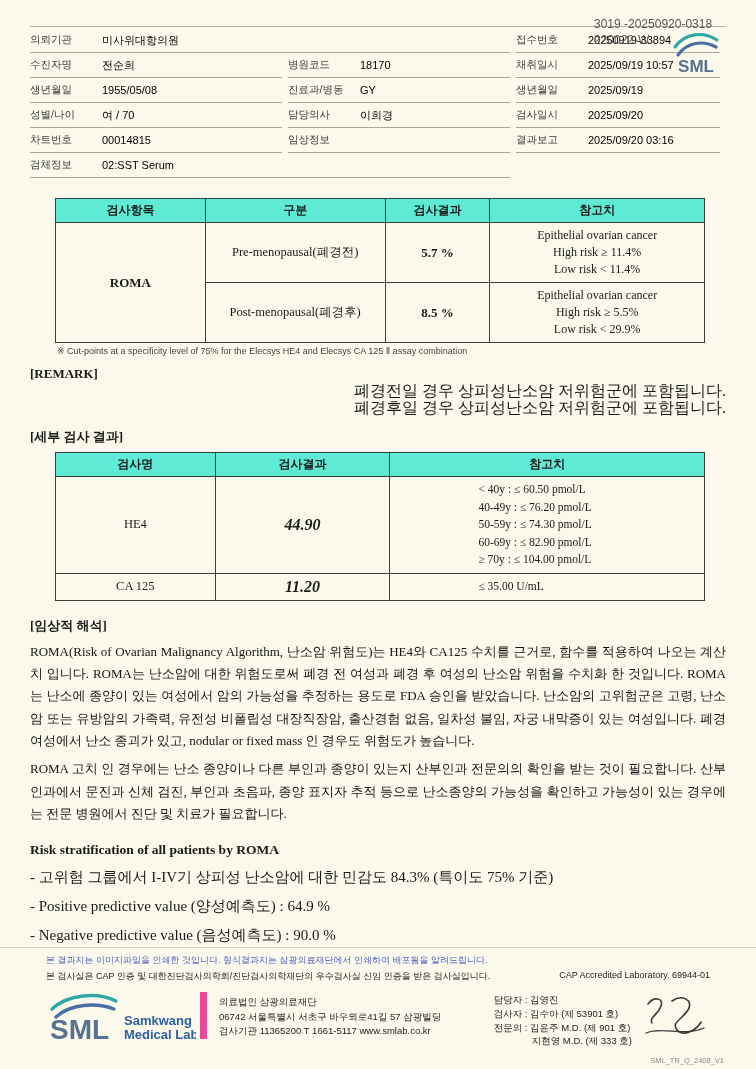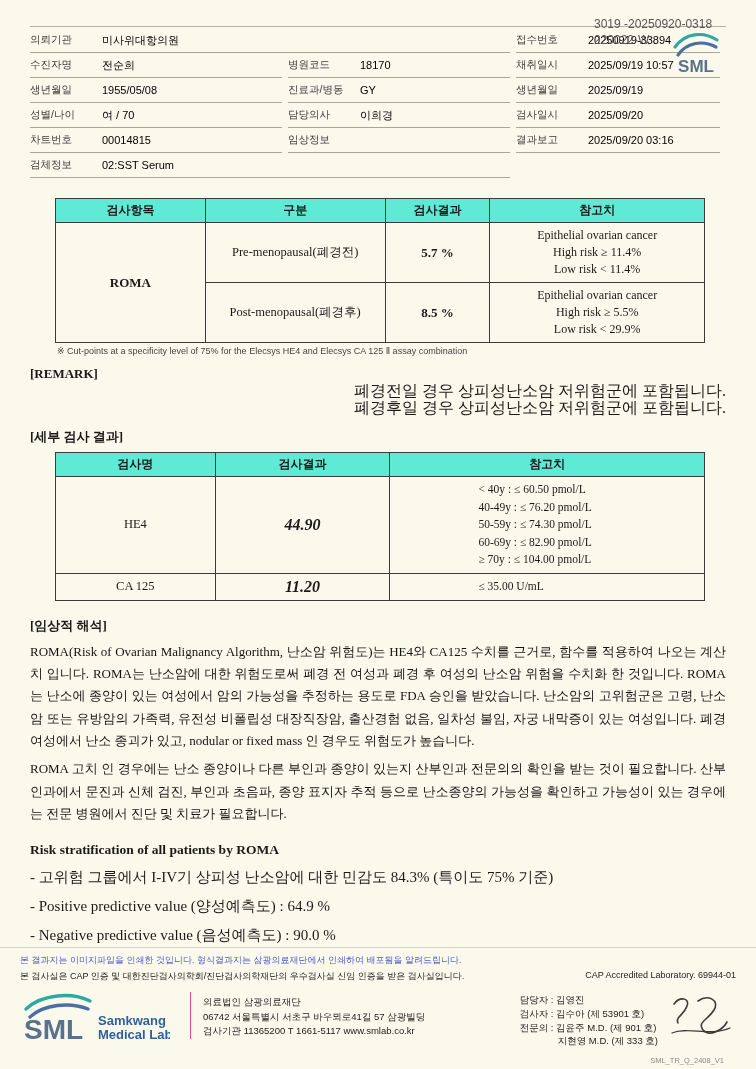--- a/index.html
+++ b/index.html
@@ -63,29 +63,29 @@
   .detail-title { margin-top:12px; }
   .clinical-title { margin-top:16px; }
   .clinical-p {
     margin-top:6px; font-size:13px; line-height:1.72; text-align:justify; color:#141414;
   }
   .risk-title { margin-top:17px; font-size:13.5px; }
   .risk-item { font-size:15px; margin-top:10px; }
   
   footer {
     position:absolute; left:0; right:0; bottom:0; height:122px;
-    padding:6px 20px 0; border-top:1px solid #d6d4c6;
+    padding:6px 46px 0; border-top:1px solid #d6d4c6;
     font-family:"Liberation Sans","DejaVu Sans",sans-serif;
   }
   .notice-blue { font-size:9px; color:#4a5bc4; margin-bottom:3px; }
   .notice-row { display:flex; justify-content:space-between; }
   .notice-black { font-size:9px; color:#222; }
   .cap-text { font-size:9px; color:#222; }
   .footer-main { display:flex; align-items:flex-start; margin-top:9px; }
-  .org-block { border-left:1px solid #ec4899; padding-left:12px; margin-left:20px; padding-top:3px; }
+  .org-block { border-left:7px solid #ec4899; padding-left:12px; margin-left:4px; padding-top:3px; }
   .org-line { font-size:9.5px; color:#222; line-height:1.55; }
   .staff-block { margin-left:auto; margin-right:2px; padding-top:1px; }
   .staff-line { font-size:9.5px; color:#222; line-height:1.45; }
   .staff-line.indent { padding-left:38px; }
   .signature { width:72px; height:48px; margin-left:4px; }
   .doc-code { position:absolute; right:32px; bottom:4px; font-size:7.5px; color:#888; }
 </style>
 </head>
 <body>
 

